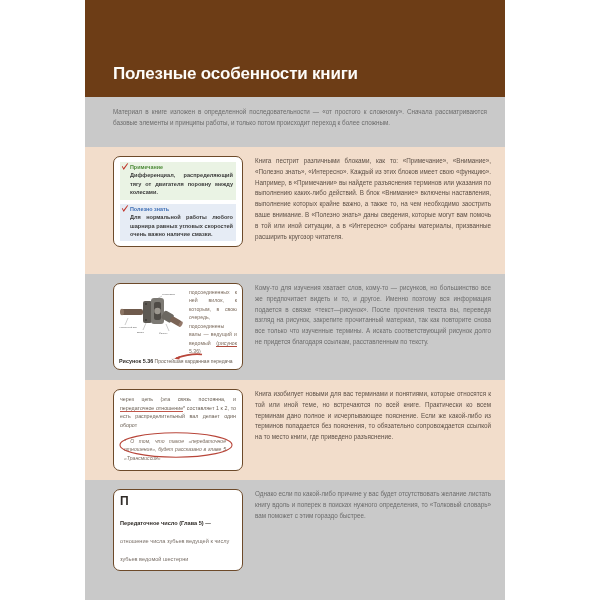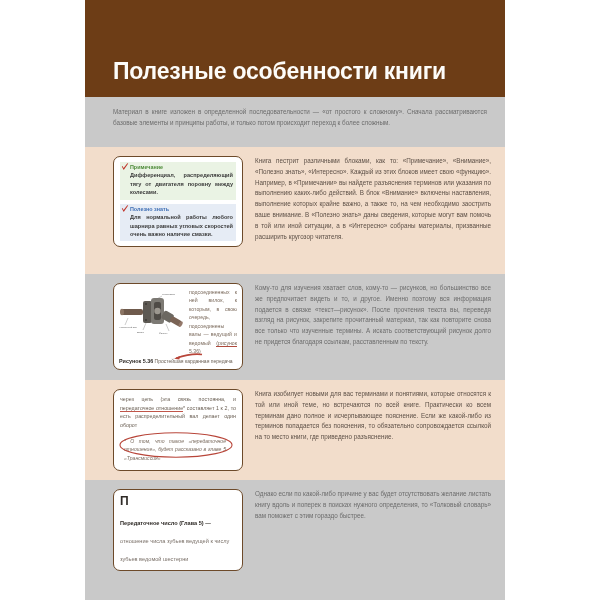--- a/index.html
+++ b/index.html
@@ -24,21 +24,21 @@
   
   .hero{
     position:absolute; left:0; top:0; width:420px; height:97px;
     background:#6d3d16;
     box-sizing:border-box;
   }
   .hero-title{
     position:absolute;
     left:28px; right:14px; bottom:14px;
     color:#fdfcf9;
-    font-size:23px;
+    font-size:17px;
     font-weight:bold;
     letter-spacing:-0.2px;
     white-space:nowrap;
     line-height:1.05;
   }
   
   .intro{
     position:absolute; left:0; top:97px; width:420px; height:50px;
     background:#c9c9c9;
   }

